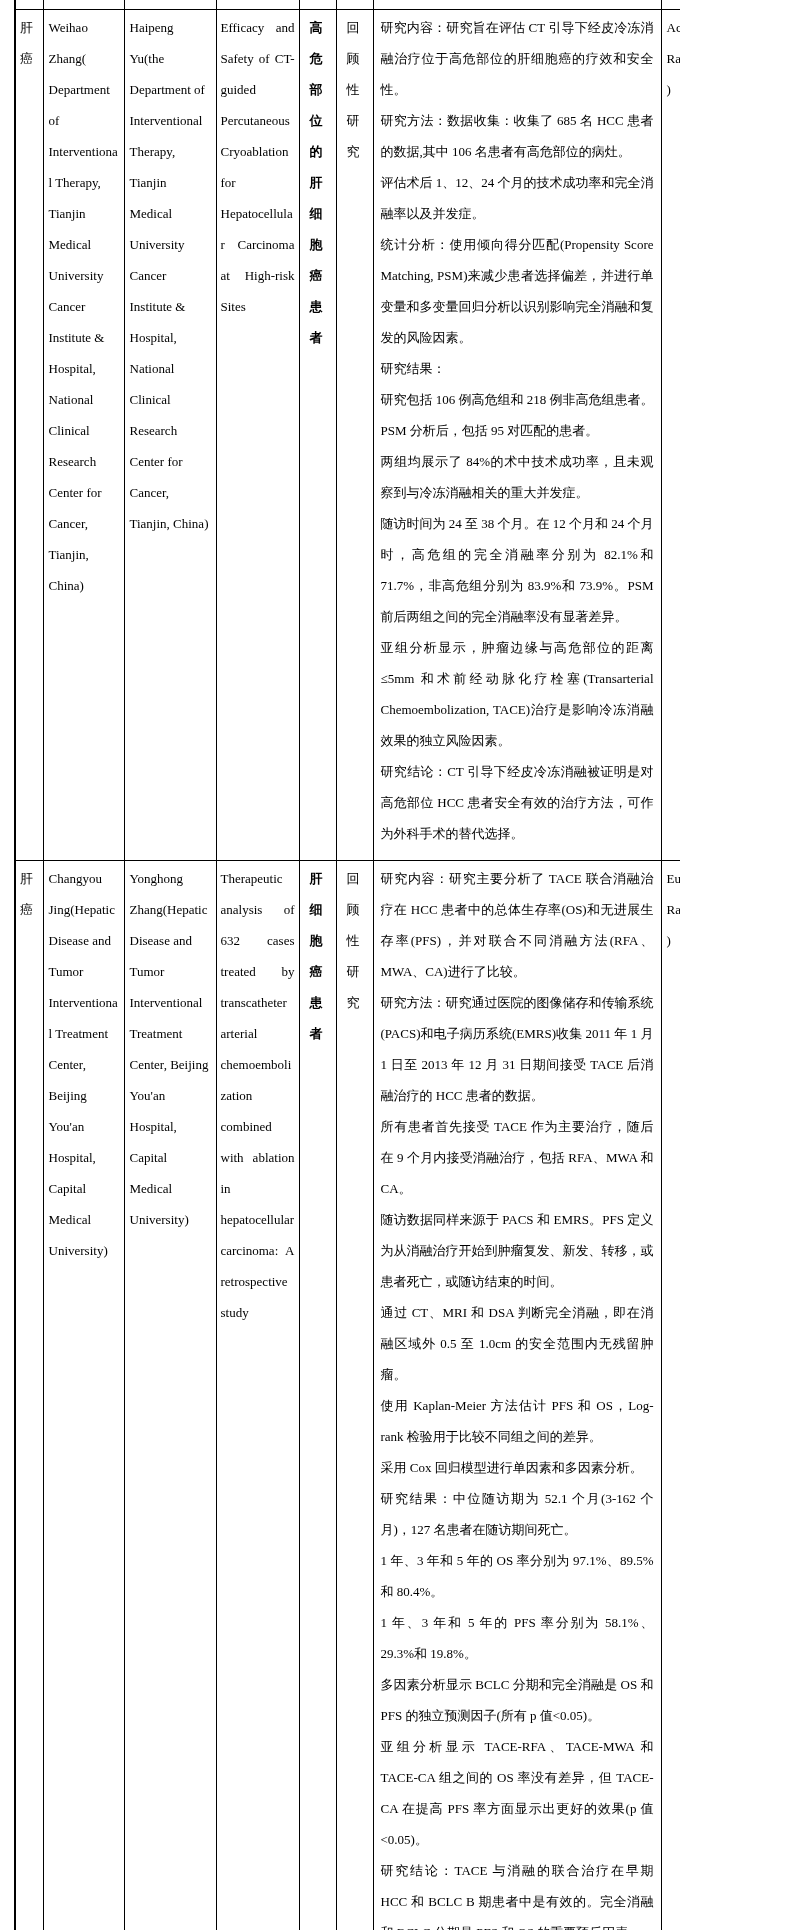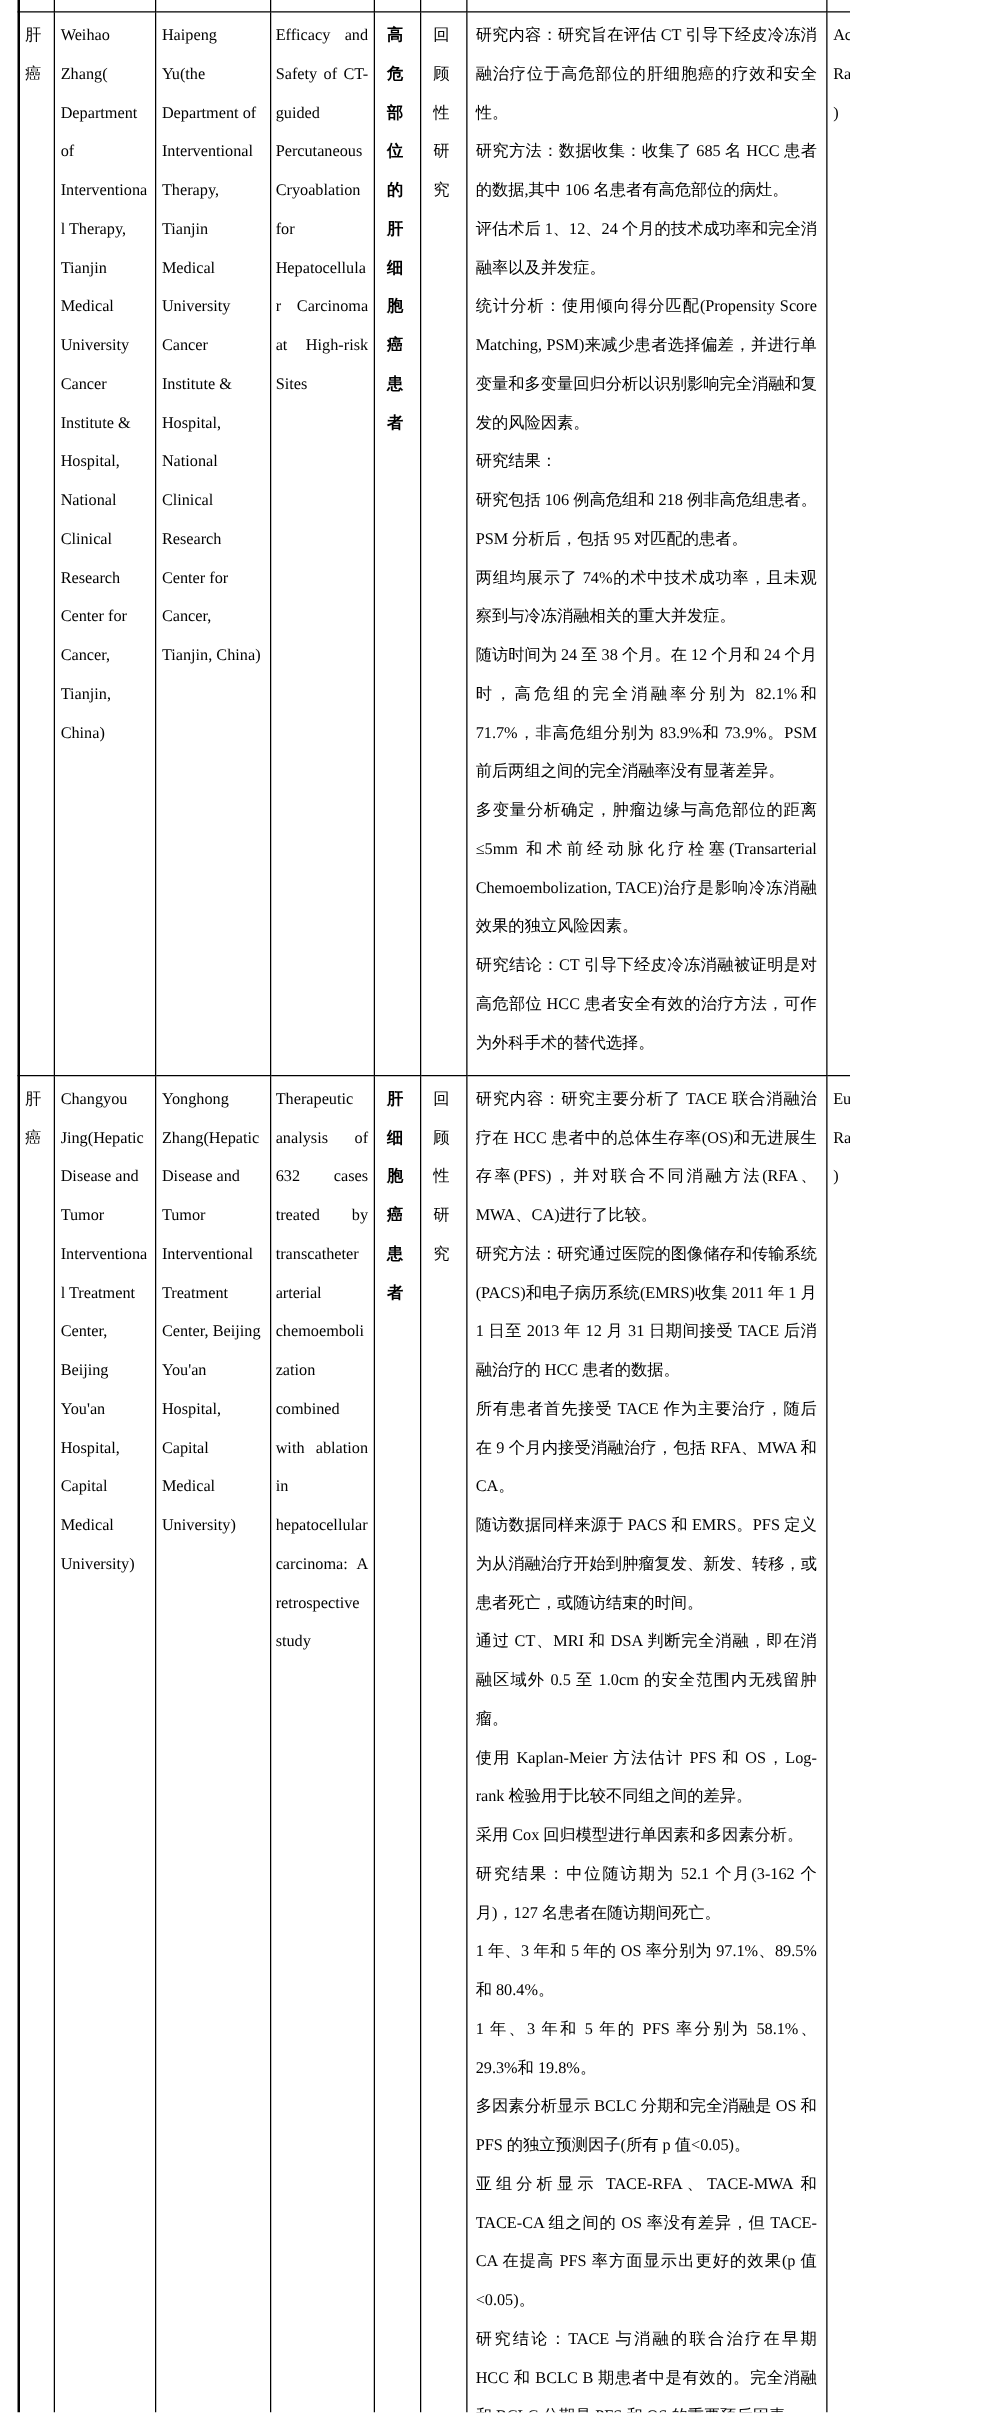--- a/index.html
+++ b/index.html
@@ -61,23 +61,23 @@
       <td class="c-title">Efficacy and Safety of CT-guided Percutaneous Cryoablation for Hepatocellular Carcinoma at High-risk Sites</td>
       <td class="c-pop">高危部位的肝细胞癌患者</td>
       <td class="c-type">回顾性研究</td>
       <td class="c-details">
             <p><b>研究内容：</b>研究旨在评估 CT 引导下经皮冷冻消融治疗位于高危部位的肝细胞癌的疗效和安全性。</p>
             <p><b>研究方法：</b>数据收集：收集了 685 名 HCC 患者的数据,其中 106 名患者有高危部位的病灶。</p>
             <p>评估术后 1、12、24 个月的技术成功率和完全消融率以及并发症。</p>
             <p>统计分析：使用倾向得分匹配(Propensity Score Matching, PSM)来减少患者选择偏差，并进行单变量和多变量回归分析以识别影响完全消融和复发的风险因素。</p>
             <p><b>研究结果：</b></p>
             <p>研究包括 106 例高危组和 218 例非高危组患者。PSM 分析后，包括 95 对匹配的患者。</p>
-            <p>两组均展示了 74%的术中技术成功率，且未观察到与冷冻消融相关的重大并发症。</p>
+            <p>两组均展示了 84%的术中技术成功率，且未观察到与冷冻消融相关的重大并发症。</p>
             <p>随访时间为 24 至 38 个月。在 12 个月和 24 个月时，高危组的完全消融率分别为 82.1%和 71.7%，非高危组分别为 83.9%和 73.9%。PSM 前后两组之间的完全消融率没有显著差异。</p>
-            <p>多变量分析确定，肿瘤边缘与高危部位的距离≤5mm 和术前经动脉化疗栓塞(Transarterial Chemoembolization, TACE)治疗是影响冷冻消融效果的独立风险因素。</p>
+            <p>亚组分析显示，肿瘤边缘与高危部位的距离≤5mm 和术前经动脉化疗栓塞(Transarterial Chemoembolization, TACE)治疗是影响冷冻消融效果的独立风险因素。</p>
             <p><b>研究结论：</b>CT 引导下经皮冷冻消融被证明是对高危部位 HCC 患者安全有效的治疗方法，可作为外科手术的替代选择。</p>
           </td>
       <td class="c-journal">Acad Radiol(4.8)</td>
       <td class="c-score">0</td>
       <td class="c-grade">III 类</td>
     </tr>
     <tr class="r2">
       <td class="c-cancer">肝癌</td>
       <td>Changyou Jing(Hepatic Disease and Tumor Interventional Treatment Center, Beijing You'an Hospital, Capital Medical University)</td>
       <td>Yonghong Zhang(Hepatic Disease and Tumor Interventional Treatment Center, Beijing You'an Hospital, Capital Medical University)</td>

